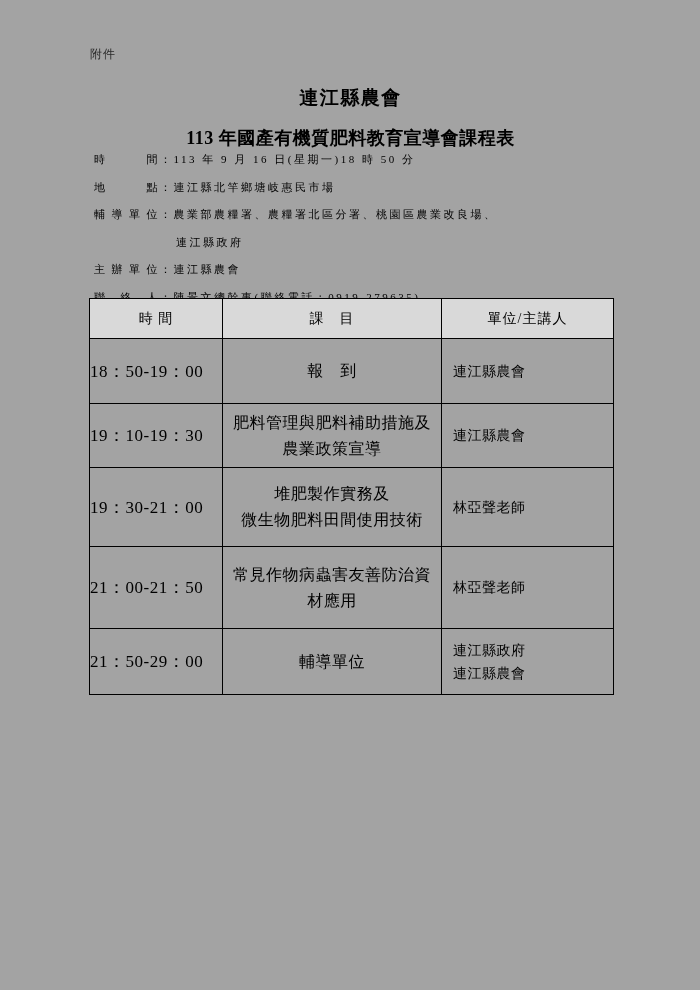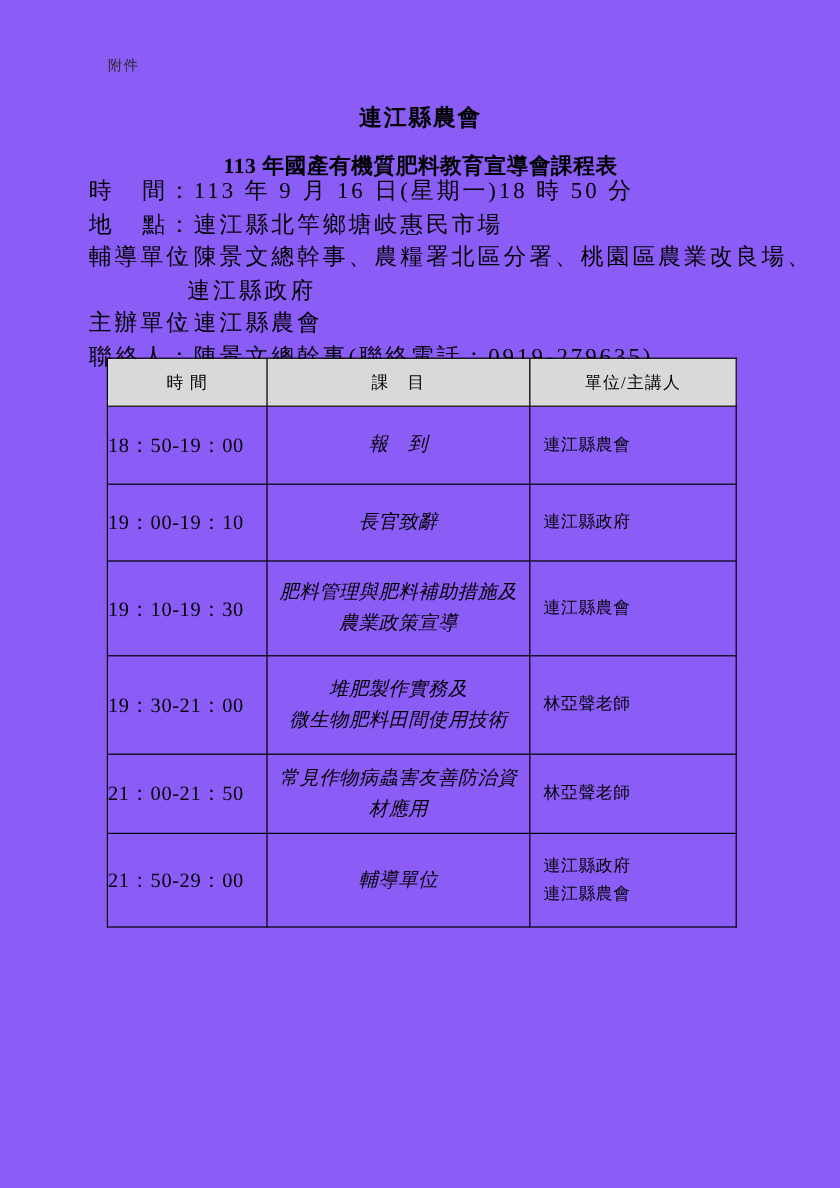--- a/index.html
+++ b/index.html
@@ -1,20 +1,20 @@
 <!DOCTYPE html>
 <html style="--header_bg: #d9d9d9; --border_color: #000000; --text_color: #000000; --page_bg: #ffffff;"><head>
 <meta charset="utf-8">
 <style>
   html, body { margin: 0; padding: 0; background: #ffffff; }
   .page {
     position: relative;
     width: 700px;
     height: 990px;
-    background: #8b5cf6;
+    background: #a3a3a3;
     color: #000000;
     font-family: "Liberation Serif", "DejaVu Serif", serif;
     overflow: hidden;
   }
   .attachment {
     position: absolute;
     left: 90px;
     top: 46px;
     font-size: 12px;
     letter-spacing: 1px;
@@ -37,24 +37,24 @@
     top: 126px;
     width: 523px;
     margin: 0;
     text-align: center;
     font-size: 18px;
     font-weight: bold;
     letter-spacing: 0.5px;
   }
   .meta {
     position: absolute;
-    left: 74px;
+    left: 94px;
     top: 146px;
     width: 530px;
-    font-size: 19px;
+    font-size: 11px;
     letter-spacing: 2.5px;
     font-family: Liberation Serif, serif;
   }
   .meta-line {
     height: 27.5px;
     line-height: 27.5px;
     white-space: nowrap;
   }
   .meta-label {
     display: inline-block;
@@ -91,21 +91,20 @@
   td.time {
     font-size: 17px;
     letter-spacing: 0.5px;
   }
   td.subject {
     text-align: center;
     font-size: 16px;
     letter-spacing: 0.5px;
     white-space: pre-line;
     line-height: 26px;
-    font-style: italic;
   }
   td.unit {
     text-align: left;
     padding-left: 11px;
     font-size: 14px;
     letter-spacing: 0.5px;
     white-space: pre-line;
     line-height: 23px;
   }
   .schedule tbody tr:nth-child(1) td { height: 64px; }
@@ -122,21 +121,21 @@
 
   <div class="attachment">附件</div>
 
   <h1 class="title">連江縣農會</h1>
 
   <h2 class="subtitle">113 年國產有機質肥料教育宣導會課程表</h2>
 
   <div class="meta">
     <div class="meta-line"><span class="meta-label">時間</span><span class="meta-colon">：</span><span class="meta-value">113 年 9 月 16 日(星期一)18 時 50 分</span></div>
     <div class="meta-line"><span class="meta-label">地點</span><span class="meta-colon">：</span><span class="meta-value">連江縣北竿鄉塘岐惠民市場</span></div>
-    <div class="meta-line"><span class="meta-label">輔導單位</span><span class="meta-colon">：</span><span class="meta-value">陳景文總幹事、農糧署北區分署、桃園區農業改良場、</span></div>
+    <div class="meta-line"><span class="meta-label">輔導單位</span><span class="meta-colon">：</span><span class="meta-value">農業部農糧署、農糧署北區分署、桃園區農業改良場、</span></div>
     <div class="meta-line meta-cont"><span class="meta-value">連江縣政府</span></div>
     <div class="meta-line"><span class="meta-label">主辦單位</span><span class="meta-colon">：</span><span class="meta-value">連江縣農會</span></div>
     <div class="meta-line"><span class="meta-label">聯絡人</span><span class="meta-colon">：</span><span class="meta-value">陳景文總幹事(聯絡電話：0919-279635)</span></div>
   </div>
 
   <table class="schedule">
     <colgroup>
       <col class="c1">
         <col class="c2">
         <col class="c3">
@@ -146,25 +145,20 @@
         <th>時 間</th>
         <th>課　目</th>
         <th>單位/主講人</th>
       </tr>
     </thead>
     <tbody>
       <tr>
         <td class="time">18：50-19：00</td>
         <td class="subject">報　到</td>
         <td class="unit">連江縣農會</td>
-      </tr>
-      <tr>
-        <td class="time">19：00-19：10</td>
-        <td class="subject">長官致辭</td>
-        <td class="unit">連江縣政府</td>
       </tr>
       <tr>
         <td class="time">19：10-19：30</td>
         <td class="subject">肥料管理與肥料補助措施及
 農業政策宣導</td>
         <td class="unit">連江縣農會</td>
       </tr>
       <tr>
         <td class="time">19：30-21：00</td>
         <td class="subject">堆肥製作實務及

